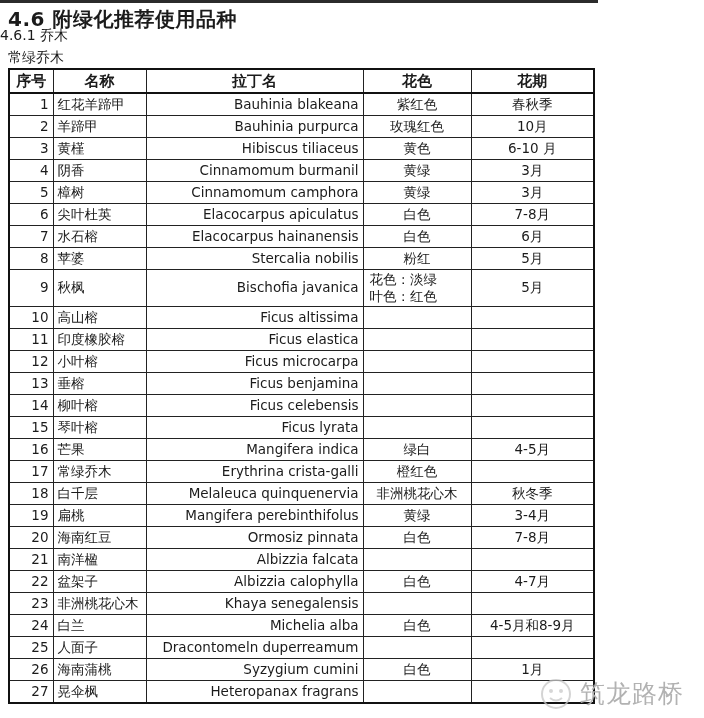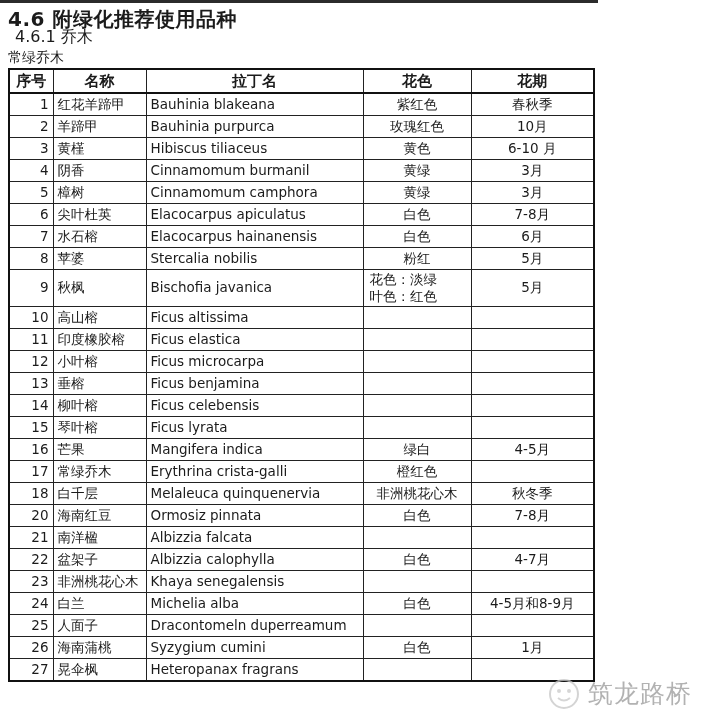--- a/index.html
+++ b/index.html
@@ -14,22 +14,22 @@
   .top-rule {
     position:absolute; top:0; left:0;
     width:598px; height:3px;
     background:#2b2b2b;
   }
   .heading {
     position:absolute; top:6px; left:8px;
     font-size:20px; font-weight:bold; letter-spacing:0.5px;
   }
   .subheading {
-    position:absolute; top:27px; left:15px;
-    font-size:16px;
+    position:absolute; top:27px; left:0;
+    font-size:14px;
   }
   .caption {
     position:absolute; top:49px; left:8px; width:585px;
     font-size:14px;
   }
   table.species {
     position:absolute; top:68px; left:8px;
     width:585px;
     border-collapse:collapse;
     table-layout:fixed;
@@ -47,25 +47,25 @@
     text-align:center;
   }
   table.species td {
     font-size:13.5px;
     height:19px;
     padding:1px 4px;
     line-height:1.25;
   }
   td.cell-no   { text-align:right; padding-right:2px; }
   td.cell-name { text-align:left; padding:1px 8px 1px 4px; word-break:break-all; }
-  td.cell-latin{ text-align:left; font-size:13px; }
+  td.cell-latin{ text-align:right; font-size:13px; }
   td.cell-color, td.cell-period { text-align:center; white-space:pre-line; }
   td.cell-color.multiline { text-align:left; padding-left:6px; }
   .watermark {
-    position:absolute; right:12px; bottom:8px;
+    position:absolute; right:20px; bottom:8px;
     display:flex; align-items:center; gap:8px;
     color:#b7b7b7;
   }
   .watermark .logo-circle {
     width:32px; height:32px; flex:0 0 auto; opacity:0.75;
   }
   .watermark .wm-text {
     font-size:25px; letter-spacing:1px; color:#b2b2b2;
   }
 </style>
@@ -217,20 +217,27 @@
         <td class="cell-period"></td>
       </tr>
       <tr>
         <td class="cell-no">18</td>
         <td class="cell-name">白千层</td>
         <td class="cell-latin">Melaleuca quinquenervia</td>
         <td class="cell-color">非洲桃花心木</td>
         <td class="cell-period">秋冬季</td>
       </tr>
       <tr>
+        <td class="cell-no">19</td>
+        <td class="cell-name">扁桃</td>
+        <td class="cell-latin">Mangifera perebinthifolus</td>
+        <td class="cell-color">黄绿</td>
+        <td class="cell-period">3-4月</td>
+      </tr>
+      <tr>
         <td class="cell-no">20</td>
         <td class="cell-name">海南红豆</td>
         <td class="cell-latin">Ormosiz pinnata</td>
         <td class="cell-color">白色</td>
         <td class="cell-period">7-8月</td>
       </tr>
       <tr>
         <td class="cell-no">21</td>
         <td class="cell-name">南洋楹</td>
         <td class="cell-latin">Albizzia falcata</td>

